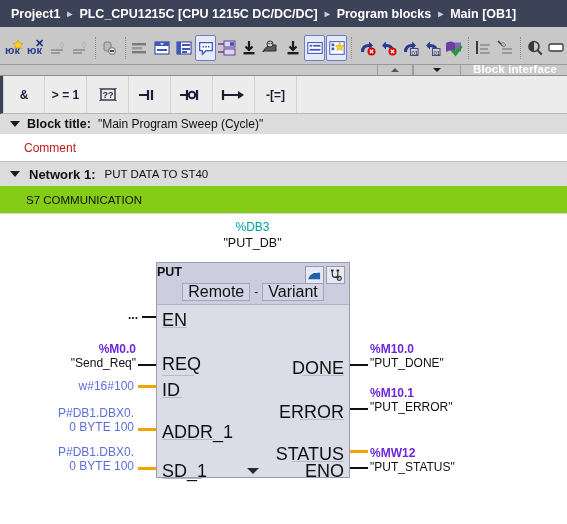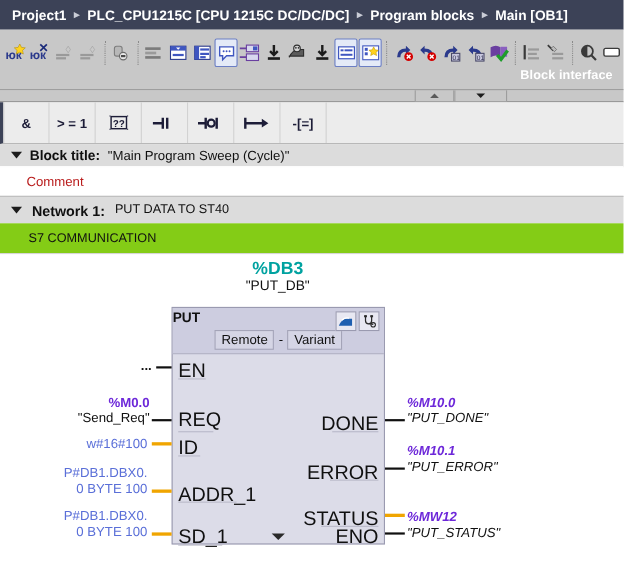--- a/index.html
+++ b/index.html
@@ -27,21 +27,21 @@
   .crumb-sep {
     color: #c9ccd6;
     font-size: 10px;
     padding: 0 3px;
     transform: translateY(-0.5px);
   }
 
   
   #toolbar-wrap {
     background: #c8c8c8;
-    height: 55px;
+    height: 38px;
     position: relative;
     border-bottom: 1px solid #9a9a9a;
   }
   #toolbar {
     position: absolute;
     top: 6px; left: 0; right: 0;
     height: 30px;
     display: flex;
     align-items: center;
     padding-left: 5px;
@@ -174,21 +174,21 @@
     border-top: 1px solid #d6d6d6;
   }
 
   
   #db-label {
     position: absolute;
     left: 155px; top: 6px;
     width: 195px;
     text-align: center;
   }
-  #db-addr { font-size: 16px; font-weight: bold; color: #00a2a0; line-height: 15px; }
+  #db-addr { font-size: 12px; font-weight: normal; color: #00a2a0; line-height: 15px; }
   #db-name { font-size: 12.5px; color: #101010; line-height: 16px; }
 
   
   #fb-box {
     position: absolute;
     left: 156px; top: 48px;
     width: 194px; height: 216px;
     background: #dcdce8;
     border: 1px solid #9a9ab0;
   }
@@ -206,21 +206,21 @@
   }
   #fb-subrow {
     position: absolute;
     top: 20px; left: 0; right: 0;
     display: flex; align-items: center; justify-content: center;
     gap: 4px;
   }
   .fb-chip {
     border: 1px solid #a4a4b8;
     background: #d5d5e5;
-    font-size: 12px; color: #101010;
+    font-size: 16px; color: #101010;
     padding: 0 5px;
     line-height: 16px;
   }
   .fb-dash { font-size: 12px; color: #101010; }
   #fb-icons {
     position: absolute;
     top: 3px; right: 4px;
     display: flex; gap: 2px;
   }
   .fb-icon {
@@ -257,21 +257,21 @@
   .opd {
     position: absolute;
     white-space: nowrap;
     font-size: 12px;
     line-height: 14px;
   }
   .opd-addr { color: #6d28d9; font-weight: bold; }
   .opd-name { color: #101010; }
   .opd-blue { color: #5a6fd8; }
   .opd-dots { color: #101010; font-weight: bold; }
-  .right-op { text-align: left; font-style: italic; }
+  .right-op { text-align: left; }
   .left-op { text-align: right; }
 
   #fb-expand {
     position: absolute;
     left: 50%; bottom: 3px;
     transform: translateX(-50%);
     width:0;height:0;
     border-left:6px solid transparent;border-right:6px solid transparent;border-top:6px solid #2a2a2a;
   }
 </style>

